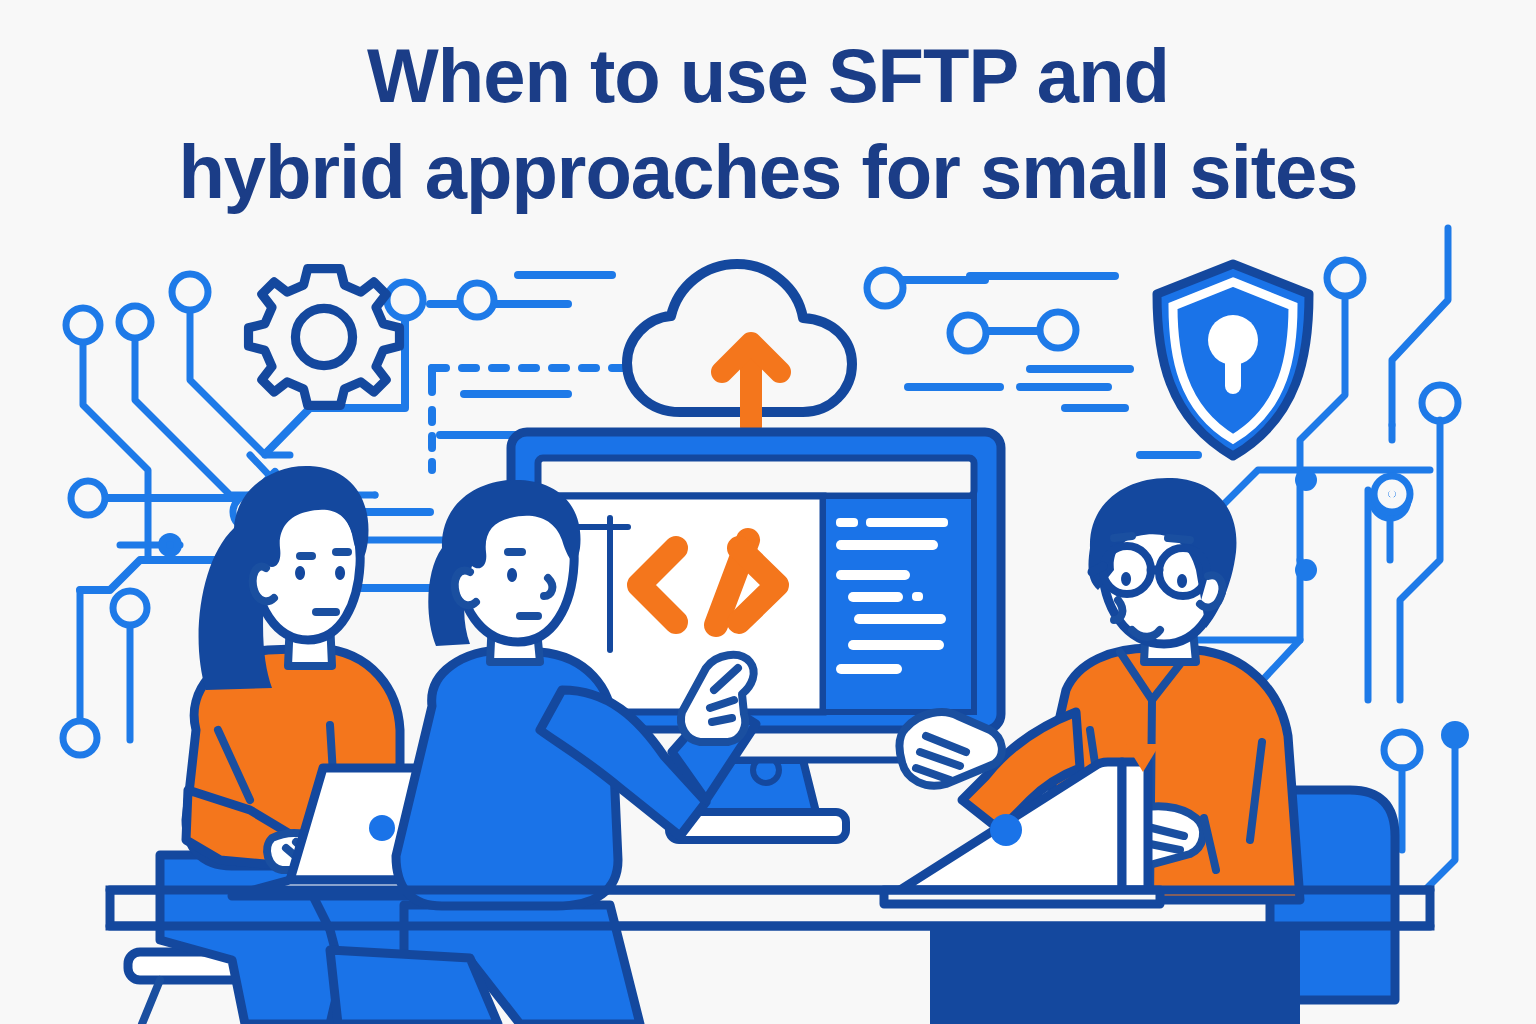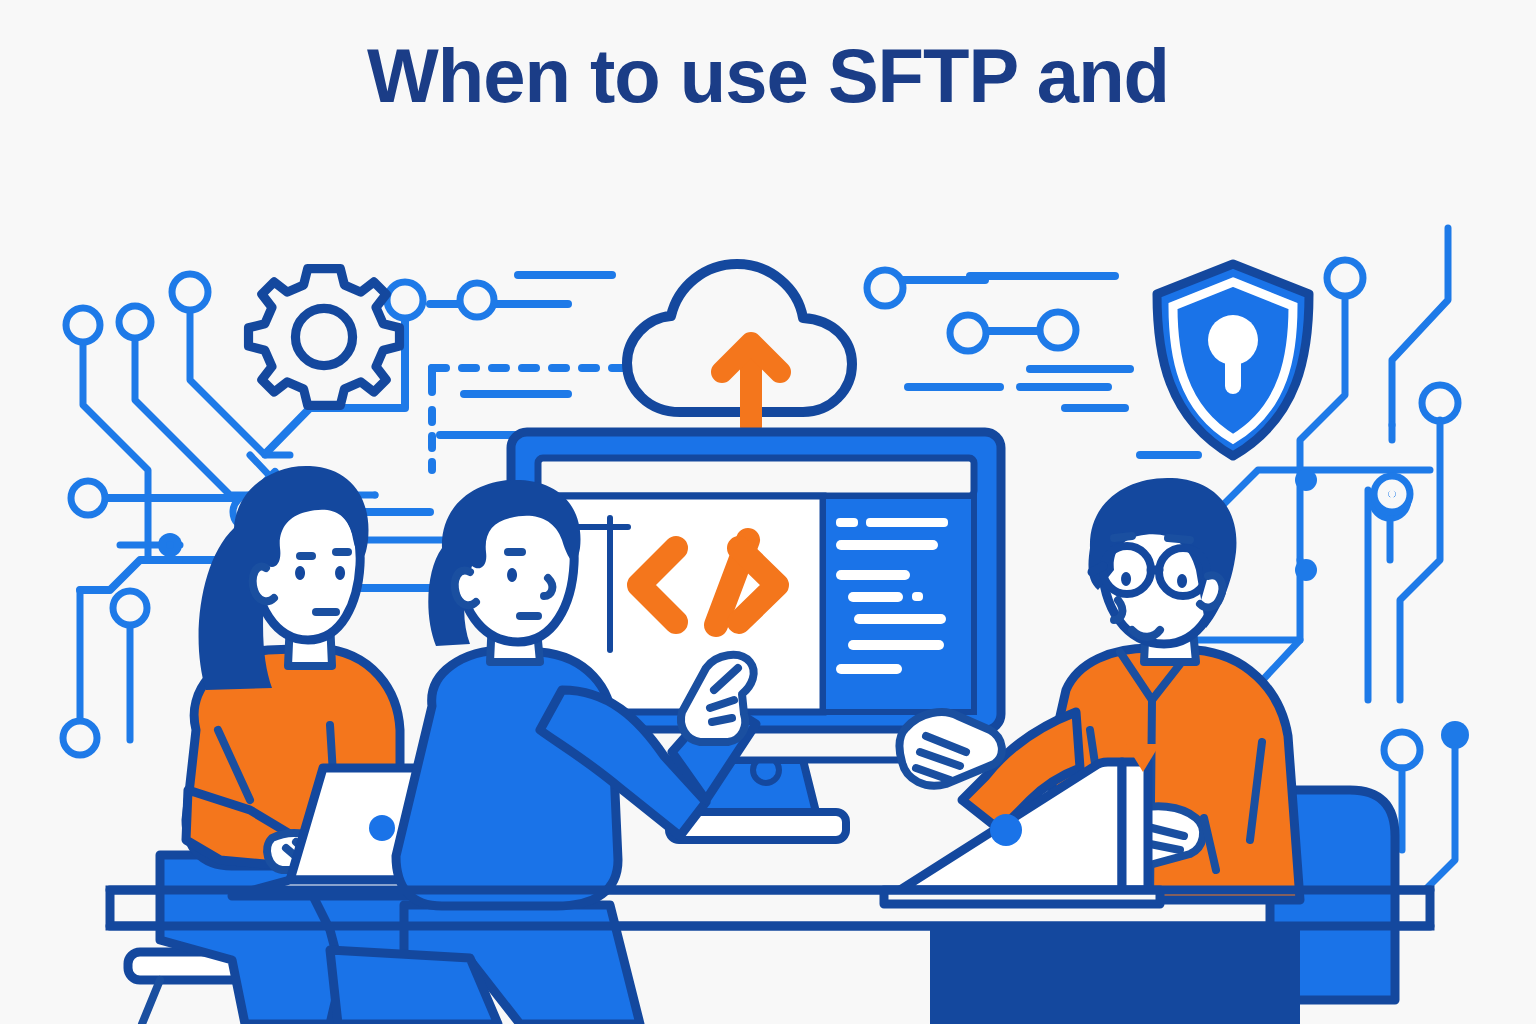--- a/index.html
+++ b/index.html
@@ -343,15 +343,16 @@
 
       <path fill="#F4761C" d="M1126 744 L1160 744 L1143 772 Z"></path>
     </g>
 
     <path d="M110 890 L1430 890" stroke="#14489E" stroke-width="9" fill="none" stroke-linecap="round"></path>
     <path d="M110 926 L1430 926" stroke="#14489E" stroke-width="9" fill="none" stroke-linecap="round"></path>
   </svg>
 
   <div class="title-wrap">
     <div class="title-line">When to use SFTP and</div>
+    <div class="title-line">hybrid approaches for small sites</div>
   </div>
 
 </div>
 
 </body></html>

